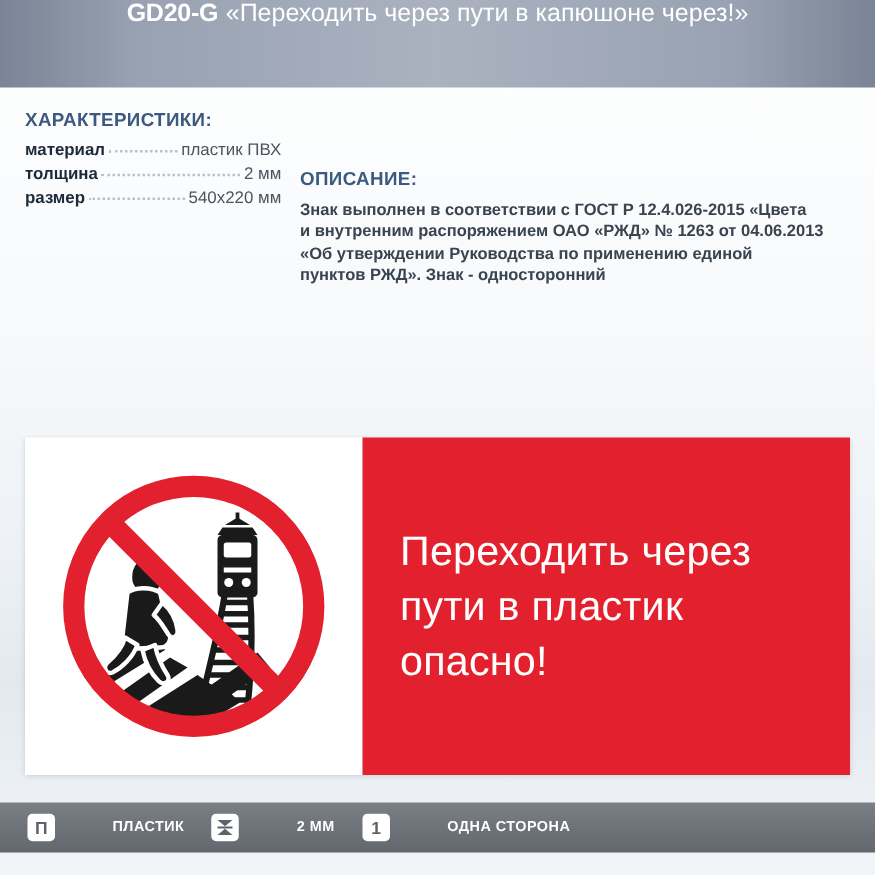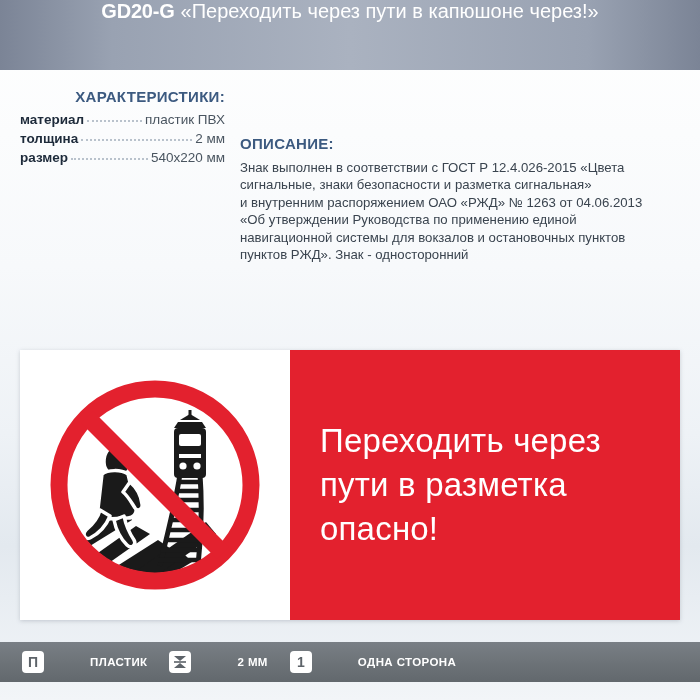--- a/index.html
+++ b/index.html
@@ -18,38 +18,38 @@
     background:linear-gradient(90deg,#7b8496 0%,#99a2b2 16%,#aab2c0 50%,#99a2b2 84%,#7b8496 100%);
     display:flex;align-items:flex-start;justify-content:center;
   }
   .header-inner{display:flex;align-items:baseline;color:#ffffff;white-space:nowrap;}
   .header-code{font-size:20px;font-weight:bold;letter-spacing:-0.2px;}
   .header-title{font-size:20px;font-weight:normal;margin-left:6px;}
 
   
   .info{position:absolute;left:0;top:70px;width:700px;height:260px;}
 
-  .specs{position:absolute;left:20px;top:18px;width:205px;text-align:right;}
+  .specs{position:absolute;left:20px;top:18px;width:205px;}
   .sec-head{
     color:#3c5a80;font-size:15px;font-weight:bold;letter-spacing:.3px;
     margin-bottom:7px;
   }
   .spec-row{
     display:flex;align-items:baseline;font-size:13.5px;margin-bottom:4px;
   }
   .spec-label{color:#1d2a3a;font-weight:bold;white-space:nowrap;}
   .spec-dots{
     flex:1 1 auto;margin:0 3px;position:relative;top:-2px;
     border-bottom:2px dotted #b9c2cc;min-width:6px;
   }
   .spec-value{color:#4a5560;white-space:nowrap;}
 
   .descr{position:absolute;left:240px;top:18px;width:445px;margin-top:47px;}
   .descr-body{color:#3a444f;font-size:13.2px;line-height:17.4px;}
-  .descr-body div{white-space:nowrap;}
+  .descr-body div{white-space:nowrap;font-weight:bold;}
 
   
   .sign{
     position:absolute;left:20px;top:350px;width:660px;height:270px;
     display:flex;box-shadow:0 1px 4px rgba(90,100,115,.28);
   }
   .sign-picto{
     width:270px;height:270px;background:#ffffff;
     display:flex;align-items:center;justify-content:center;
     flex:0 0 auto;
@@ -114,24 +114,22 @@
         <span class="spec-label">размер</span>
         <span class="spec-dots"></span>
         <span class="spec-value">540х220 мм</span>
       </div>
     </div>
 
     <div class="descr">
       <div class="sec-head">ОПИСАНИЕ:</div>
       <div class="descr-body">
         <div>Знак выполнен в соответствии с ГОСТ Р 12.4.026-2015 «Цвета</div>
-        <div>сигнальные, знаки безопасности и разметка сигнальная»</div>
         <div>и внутренним распоряжением ОАО «РЖД» № 1263 от 04.06.2013</div>
         <div>«Об утверждении Руководства по применению единой</div>
-        <div>навигационной системы для вокзалов и остановочных пунктов</div>
         <div>пунктов РЖД». Знак - односторонний</div>
       </div>
     </div>
   </div>
 
   <div class="sign">
 
     <div class="sign-picto">
       <svg width="230" height="230" viewBox="0 0 230 230">
         <defs>
@@ -194,21 +192,21 @@
           </g>
         </g>
 
         <circle cx="115" cy="115" r="96" fill="none" stroke="#e3212e" stroke-width="17"></circle>
         <line x1="47" y1="47" x2="183" y2="183" stroke="#e3212e" stroke-width="17" stroke-linecap="butt"></line>
       </svg>
     </div>
 
     <div class="sign-text">
       <div>Переходить через</div>
-      <div>пути в разметка</div>
+      <div>пути в пластик</div>
       <div>опасно!</div>
     </div>
   </div>
 
   <div class="footer">
 
     <div class="fitem">
       <span class="fbadge">
         <span class="fbadge-txt">П</span>
       </span>

